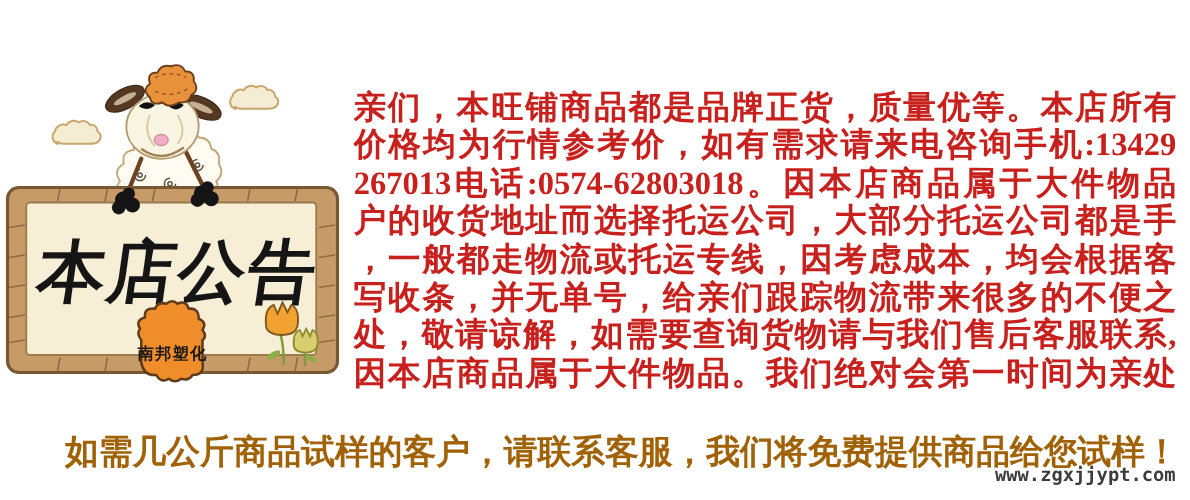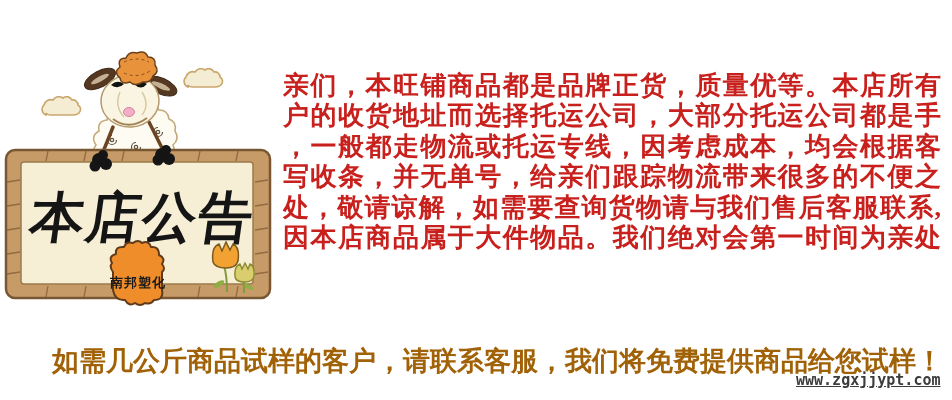--- a/index.html
+++ b/index.html
@@ -15,21 +15,21 @@
   }
   .announcement .line{text-align:justify;text-align-last:justify;height:30.4px;overflow:hidden;}
   .footer-note{
     position:absolute;left:52px;top:343px;width:884px;
     color:#a16207;font-size:27px;font-weight:700;
     text-align:justify;text-align-last:justify;white-space:nowrap;
   }
   .watermark{
     position:absolute;left:796px;top:371px;width:152px;
     color:#3c3c3c;font-size:15px;font-weight:700;letter-spacing:0px;
-    font-family:"DejaVu Sans Mono","Liberation Mono",monospace;white-space:nowrap;text-decoration:underline;
+    font-family:"DejaVu Sans Mono","Liberation Mono",monospace;white-space:nowrap;
   }
   svg text{font-family:"Liberation Serif","DejaVu Serif",serif;}
   .board-title-text{font-weight:700;}
 </style>
 </head>
 <body>
 
 <div class="canvas">
 
   <svg class="illustration" viewBox="0 0 282 332">
@@ -150,20 +150,22 @@
     </g>
 
     <g>
       <path d="M113 290 L113 272 q-4 -5 -1 -9 q-4 -7 4 -9 q-1 -8 8 -7 q2 -6 9 -4 q5 -4 9 0 q7 -3 9 4 q8 -1 8 8 q7 3 3 9 q4 5 0 8 L162 290 q2 10 -8 10 q-3 5 -9 3 q-5 4 -10 0 q-6 4 -10 -3 q-10 1 -12 -10 Z" fill="#ee8d2a" stroke="#5f3b1b" stroke-width="2" stroke-linejoin="round"></path>
       <text x="138" y="287" text-anchor="middle" font-size="13" font-weight="bold" letter-spacing="1" fill="#1a1a1a">南邦塑化</text>
     </g>
   </svg>
 
   <div class="announcement">
     <div class="line">亲们，本旺铺商品都是品牌正货，质量优等。本店所有</div>
+    <div class="line">价格均为行情参考价，如有需求请来电咨询手机:13429</div>
+    <div class="line">267013电话:0574-62803018。因本店商品属于大件物品</div>
     <div class="line">户的收货地址而选择托运公司，大部分托运公司都是手</div>
     <div class="line">，一般都走物流或托运专线，因考虑成本，均会根据客</div>
     <div class="line">写收条，并无单号，给亲们跟踪物流带来很多的不便之</div>
     <div class="line">处，敬请谅解，如需要查询货物请与我们售后客服联系,</div>
     <div class="line">因本店商品属于大件物品。我们绝对会第一时间为亲处理。</div>
   </div>
 
   <div class="footer-note">如需几公斤商品试样的客户，请联系客服，我们将免费提供商品给您试样！</div>
 
   <div class="watermark">www.zgxjjypt.com</div>

